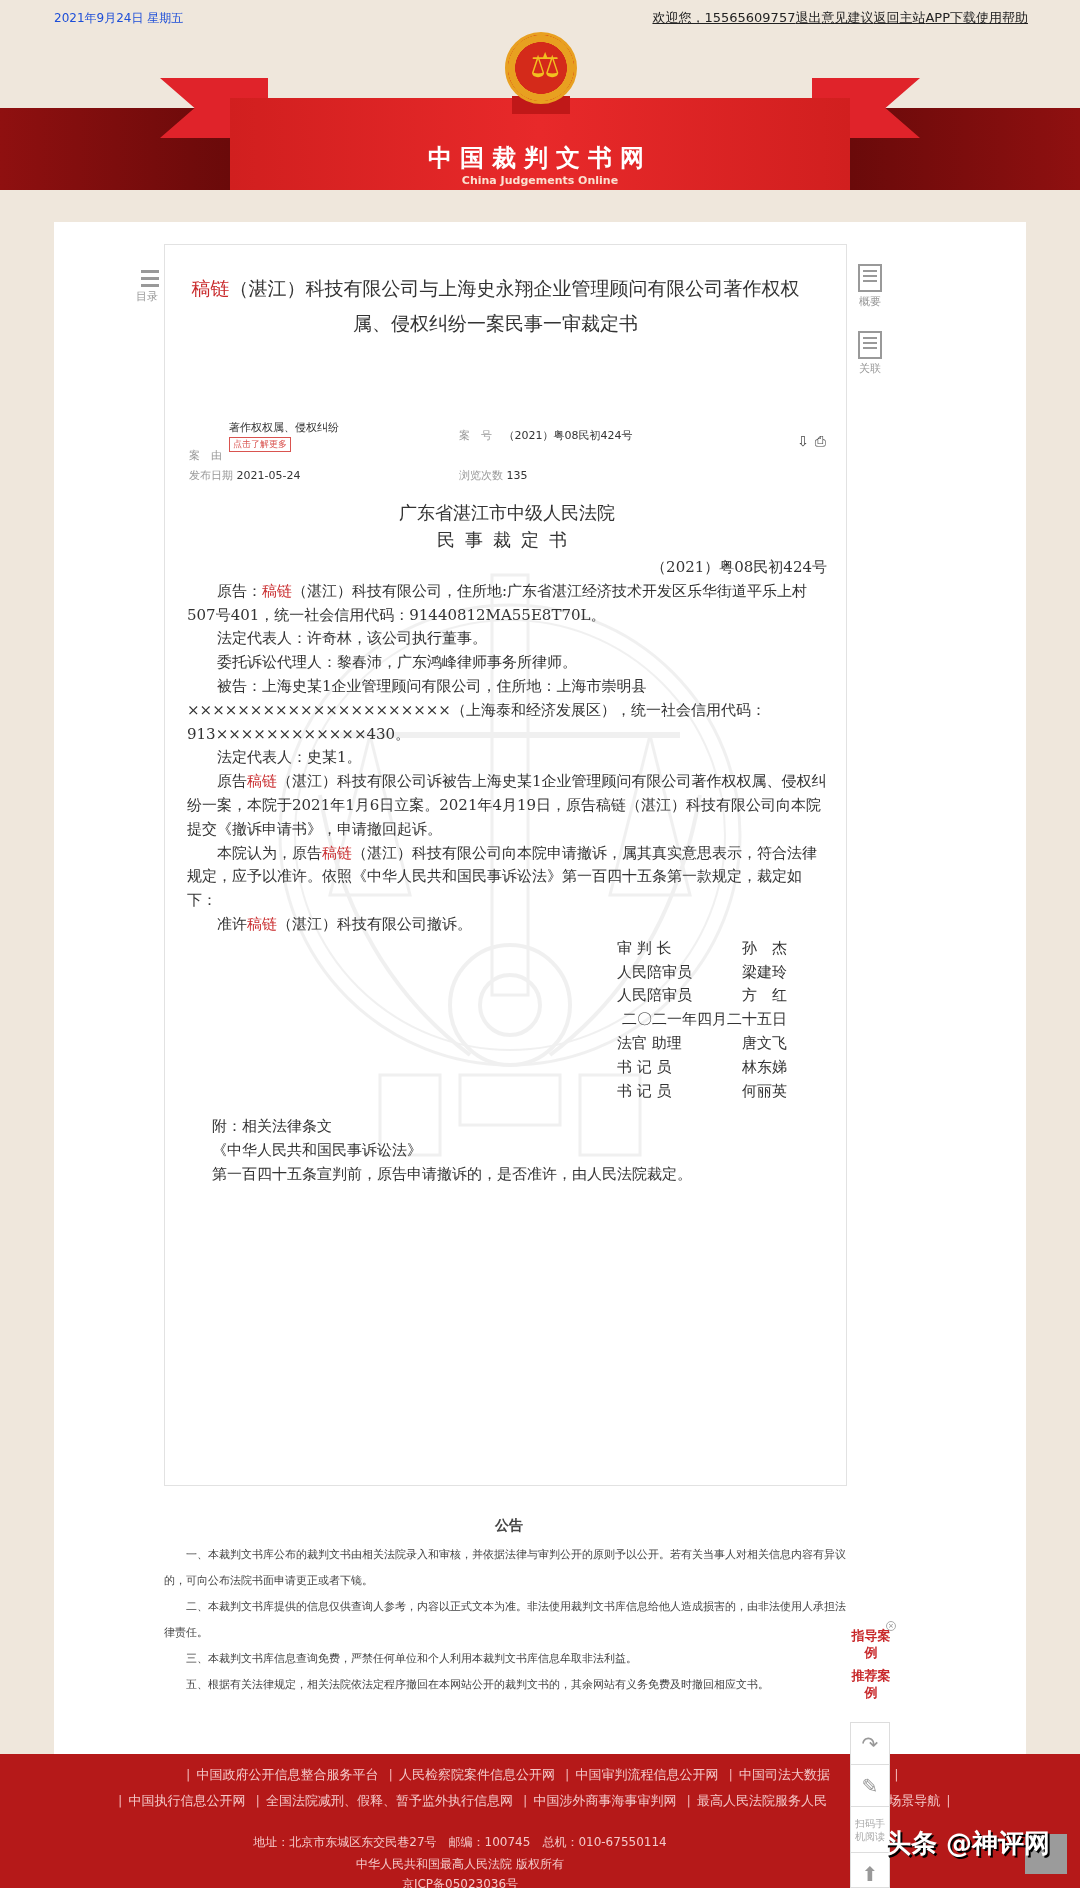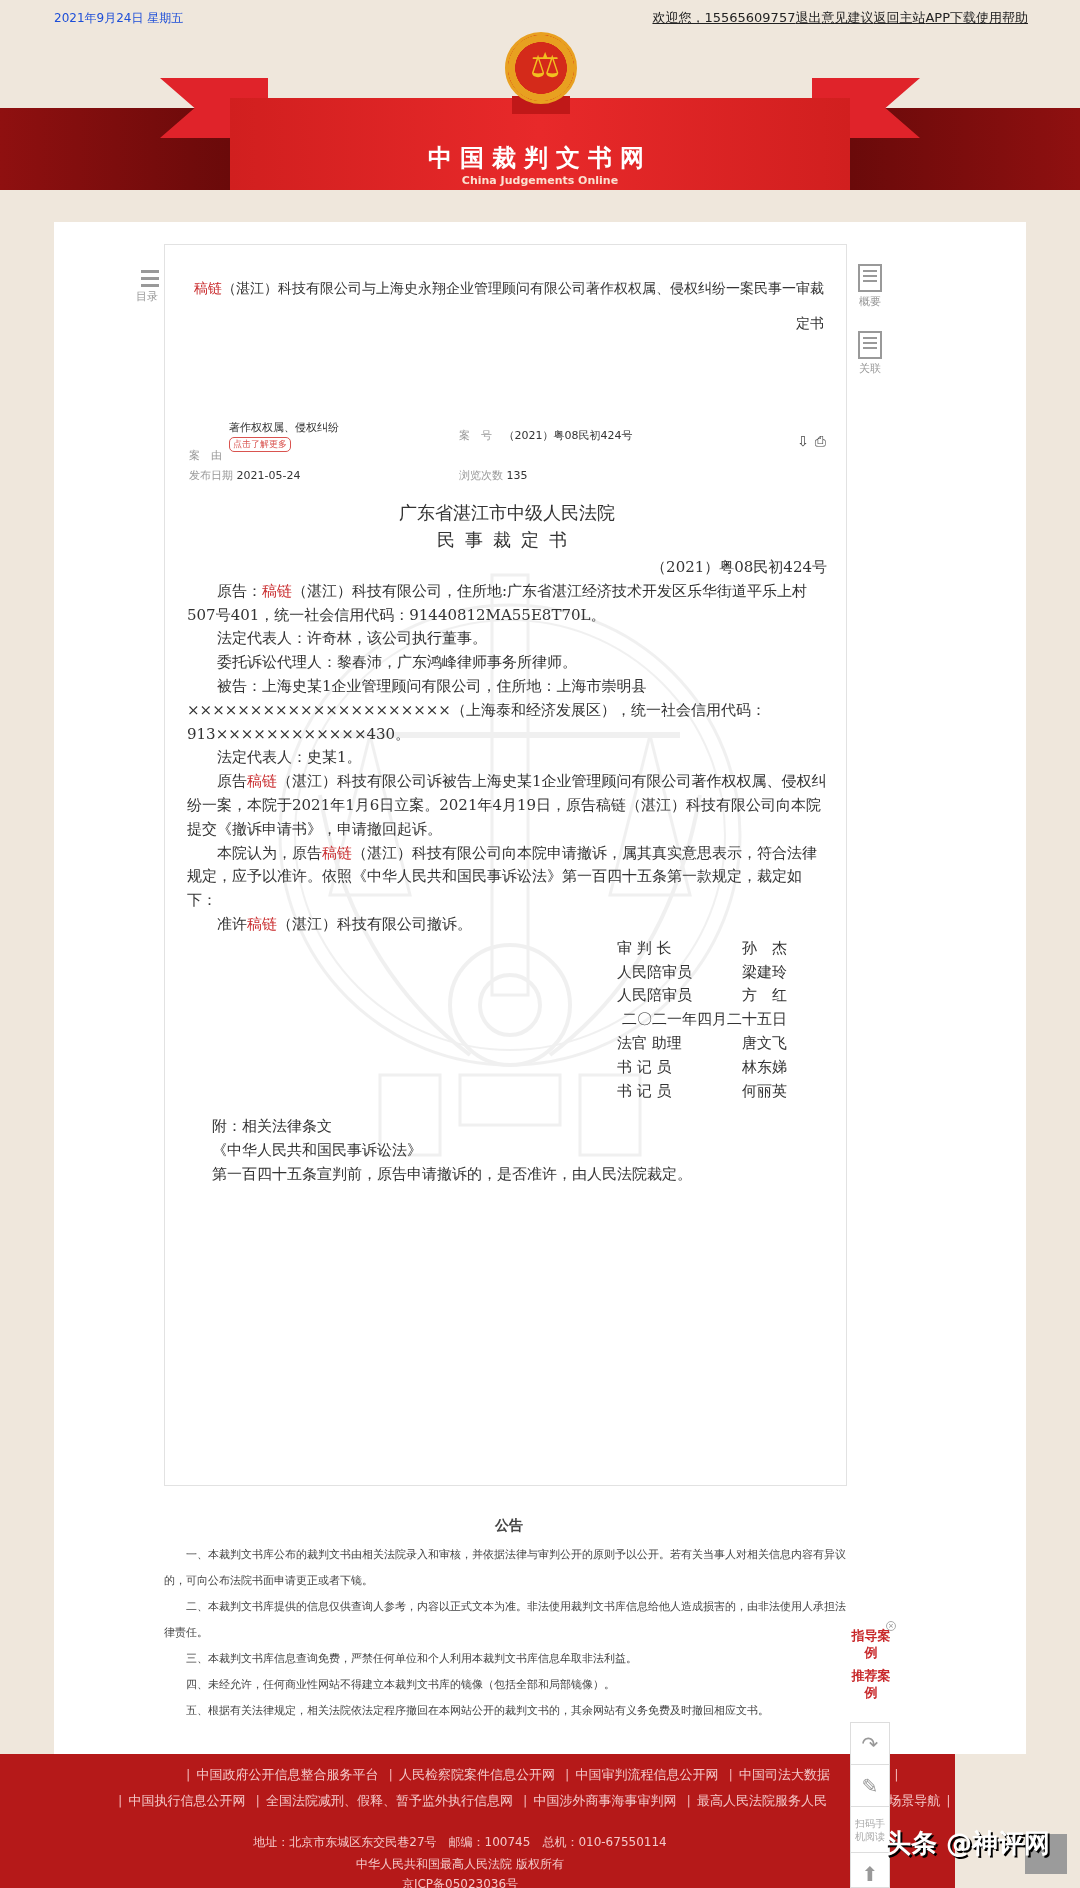--- a/index.html
+++ b/index.html
@@ -44,26 +44,26 @@
   .side-left { position: absolute; left: 76px; top: 44px; width: 34px; text-align: center; color: #999; font-size: 11px; }
   .side-left .bars { width: 24px; margin: 0 auto 2px; }
   .side-left .bars div { height: 3px; background: #999; margin: 4px 0 0 6px; }
   .side-right { position: absolute; left: 796px; top: 42px; width: 40px; text-align: center; color: #999; font-size: 11px; }
   .doc-icon { width: 24px; height: 28px; border: 2px solid #999; margin: 0 auto 2px; padding: 4px 3px; }
   .doc-icon div { height: 2px; background: #999; margin-bottom: 3px; }
   .side-right .item { margin-bottom: 22px; cursor: pointer; }
 
   .doc { position: absolute; left: 110px; top: 22px; width: 683px; height: 1242px; border: 1px solid #e2e2e2; background: #fff; overflow: hidden; }
   .doc .watermark { position: absolute; left: 95px; top: 290px; width: 500px; height: 640px; opacity: 0.12; pointer-events: none; }
-  .doc-title { position: absolute; left: 16px; width: 643px; top: 26px; text-align: right; font-size: 14px; line-height: 35px; color: #333; }
+  .doc-title { position: absolute; left: 9px; width: 643px; top: 26px; text-align: center; font-size: 19px; line-height: 35px; color: #333; }
   .red { color: #c8282a; }
   .meta { position: absolute; left: 24px; top: 175px; width: 640px; font-size: 11px; color: #999; }
   .meta .row { position: absolute; white-space: nowrap; }
   .meta .val { color: #333; }
-  .tag { display: inline-block; border: 1px solid #d9534f; color: #d9534f; font-size: 9px; padding: 0 3px; border-radius: 5px; margin-top: 2px; }
+  .tag { display: inline-block; border: 1px solid #d9534f; color: #d9534f; font-size: 9px; padding: 0 3px; border-radius: 0; margin-top: 2px; }
   .meta-icons { position: absolute; right: 20px; top: 188px; font-size: 14px; color: #444; display: flex; gap: 6px; }
 
   .body { position: absolute; left: 22px; top: 255px; width: 640px; font-family: "DejaVu Serif", "Liberation Serif", serif; font-size: 15px; color: #333; line-height: 23.8px; }
   .court { text-align: center; font-family: "DejaVu Sans", sans-serif; font-size: 18px; line-height: 26px; }
   .doctype { text-align: center; font-family: "DejaVu Sans", sans-serif; font-size: 18px; letter-spacing: 10px; line-height: 28px; }
   .caseno { text-align: right; margin-top: 2px; }
   .p { text-indent: 30px; }
   .sign { position: relative; }
   .sign .line { display: flex; justify-content: flex-end; padding-right: 40px; }
   .sign .role { width: 90px; }
@@ -77,21 +77,21 @@
 
   
   .float-tool { position: absolute; left: 850px; top: 1627px; width: 42px; }
   .float-red { color: #c8282a; font-weight: bold; font-size: 13px; line-height: 17px; margin-bottom: 6px; text-align: center; }
   .close-x { position: absolute; left: 36px; top: -6px; width: 10px; height: 10px; border: 1px solid #aaa; border-radius: 50%; font-size: 7px; line-height: 8px; text-align: center; color: #888; }
   .tool-box { position: absolute; left: 850px; top: 1722px; width: 40px; height: 166px; background: #fff; border: 1px solid #ddd; }
   .tool-box .cell { height: 42px; border-bottom: 1px solid #ddd; display: flex; align-items: center; justify-content: center; color: #999; font-size: 20px; }
   .tool-box .qr { font-size: 10px; color: #aaa; line-height: 13px; text-align: center; height: 46px; }
 
   
-  .footer { position: absolute; left: 0; top: 1754px; width: 955px; height: 134px; background: #b51919; color: #f4c8c8; font-size: 13px; }
+  .footer { position: absolute; left: 0; top: 1754px; width: 1080px; height: 134px; background: #b51919; color: #f4c8c8; font-size: 13px; }
   .footer .l1 { position: absolute; top: 12px; left: 180px; white-space: nowrap; }
   .footer .l2 { position: absolute; top: 38px; left: 112px; white-space: nowrap; }
   .footer .sep { color: #f0b0b0; margin: 0 6px; }
   .footer .addr { position: absolute; top: 80px; width: 1080px; text-align: center; font-size: 12px; left: -80px; }
   .footer .copy { position: absolute; top: 102px; width: 1080px; text-align: center; font-size: 12px; left: -80px; }
   .footer .icp { position: absolute; top: 122px; width: 1080px; text-align: center; font-size: 12px; left: -80px; }
   .gray-square { position: absolute; left: 1025px; top: 1834px; width: 42px; height: 40px; background: #9b9b9b; }
   .wm-text { position: absolute; left: 885px; top: 1826px; font-size: 26px; font-weight: bold; color: #fff; text-shadow: 2px 2px 0 #000; white-space: nowrap; }
 </style>
 </head>
@@ -249,21 +249,20 @@
         <div>第一百四十五条宣判前，原告申请撤诉的，是否准许，由人民法院裁定。</div>
       </div>
     </div>
   </div>
 
   <div class="notice">
     <h3>公告</h3>
     <p class="np">一、本裁判文书库公布的裁判文书由相关法院录入和审核，并依据法律与审判公开的原则予以公开。若有关当事人对相关信息内容有异议的，可向公布法院书面申请更正或者下镜。</p>
     <p class="np">二、本裁判文书库提供的信息仅供查询人参考，内容以正式文本为准。非法使用裁判文书库信息给他人造成损害的，由非法使用人承担法律责任。</p>
     <p class="np">三、本裁判文书库信息查询免费，严禁任何单位和个人利用本裁判文书库信息牟取非法利益。</p>
-    <p class="np">四、未经允许，任何商业性网站不得建立本裁判文书库的镜像（包括全部和局部镜像）。</p>
     <p class="np">五、根据有关法律规定，相关法院依法定程序撤回在本网站公开的裁判文书的，其余网站有义务免费及时撤回相应文书。</p>
   </div>
 </div>
 
 <div class="float-tool">
   <div class="close-x">×</div>
   <div class="float-red">指导案例</div>
   <div class="float-red">推荐案例</div>
 </div>
 

